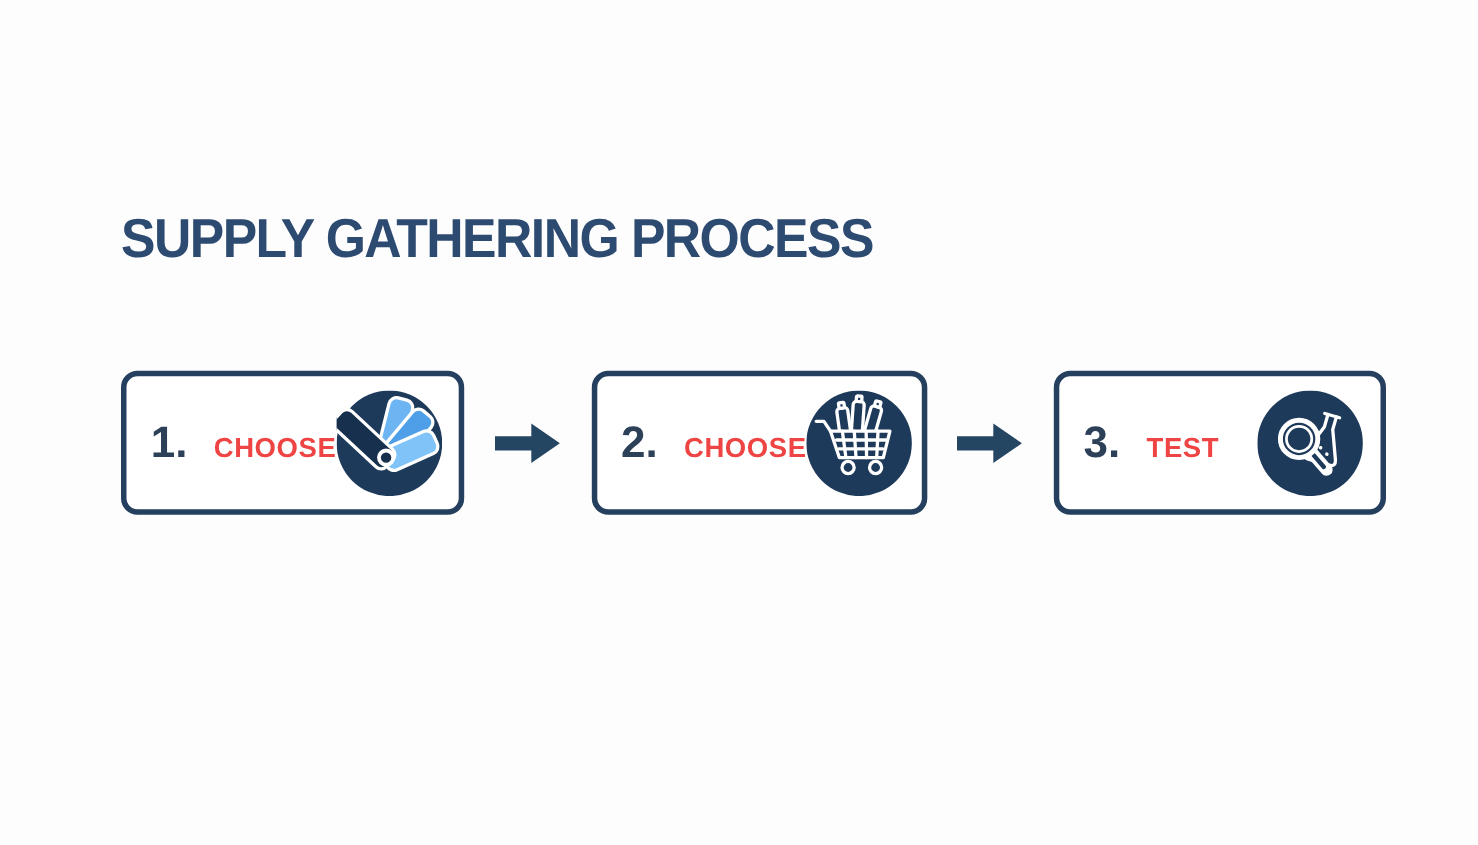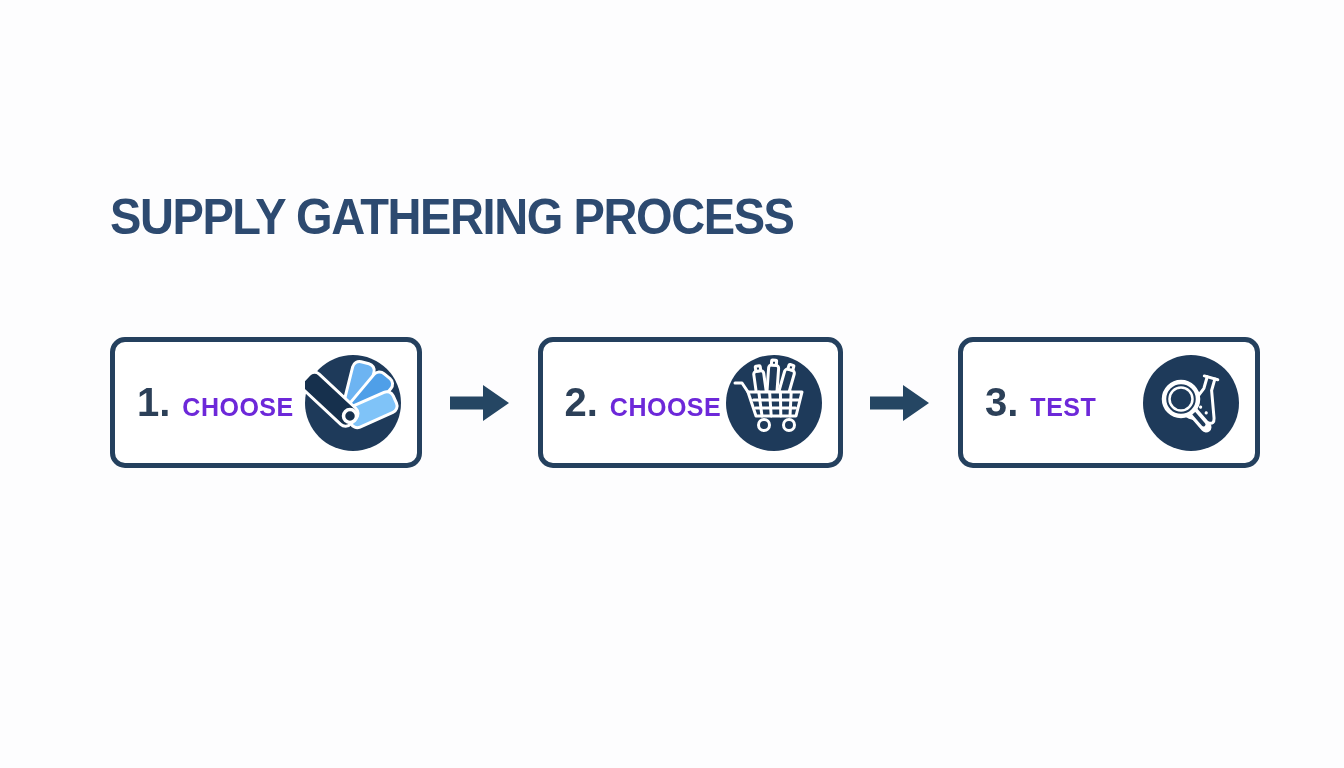--- a/index.html
+++ b/index.html
@@ -53,23 +53,23 @@
   }
   .step-number {
     font-size: 40px;
     font-weight: 800;
     color: #2c4058;
     letter-spacing: 0;
   }
   .step-label {
     font-size: 25px;
     font-weight: 700;
-    color: #6d28d9;
+    color: #ef4444;
     letter-spacing: 0.5px;
-    margin-left: 12px;
+    margin-left: 24px;
   }
 
   .step-icon-circle {
     width: 96px; height: 96px;
     flex: 0 0 96px;
   }
   .step-icon-circle svg { display: block; }
 
   .connector {
     flex: 1 1 auto;

